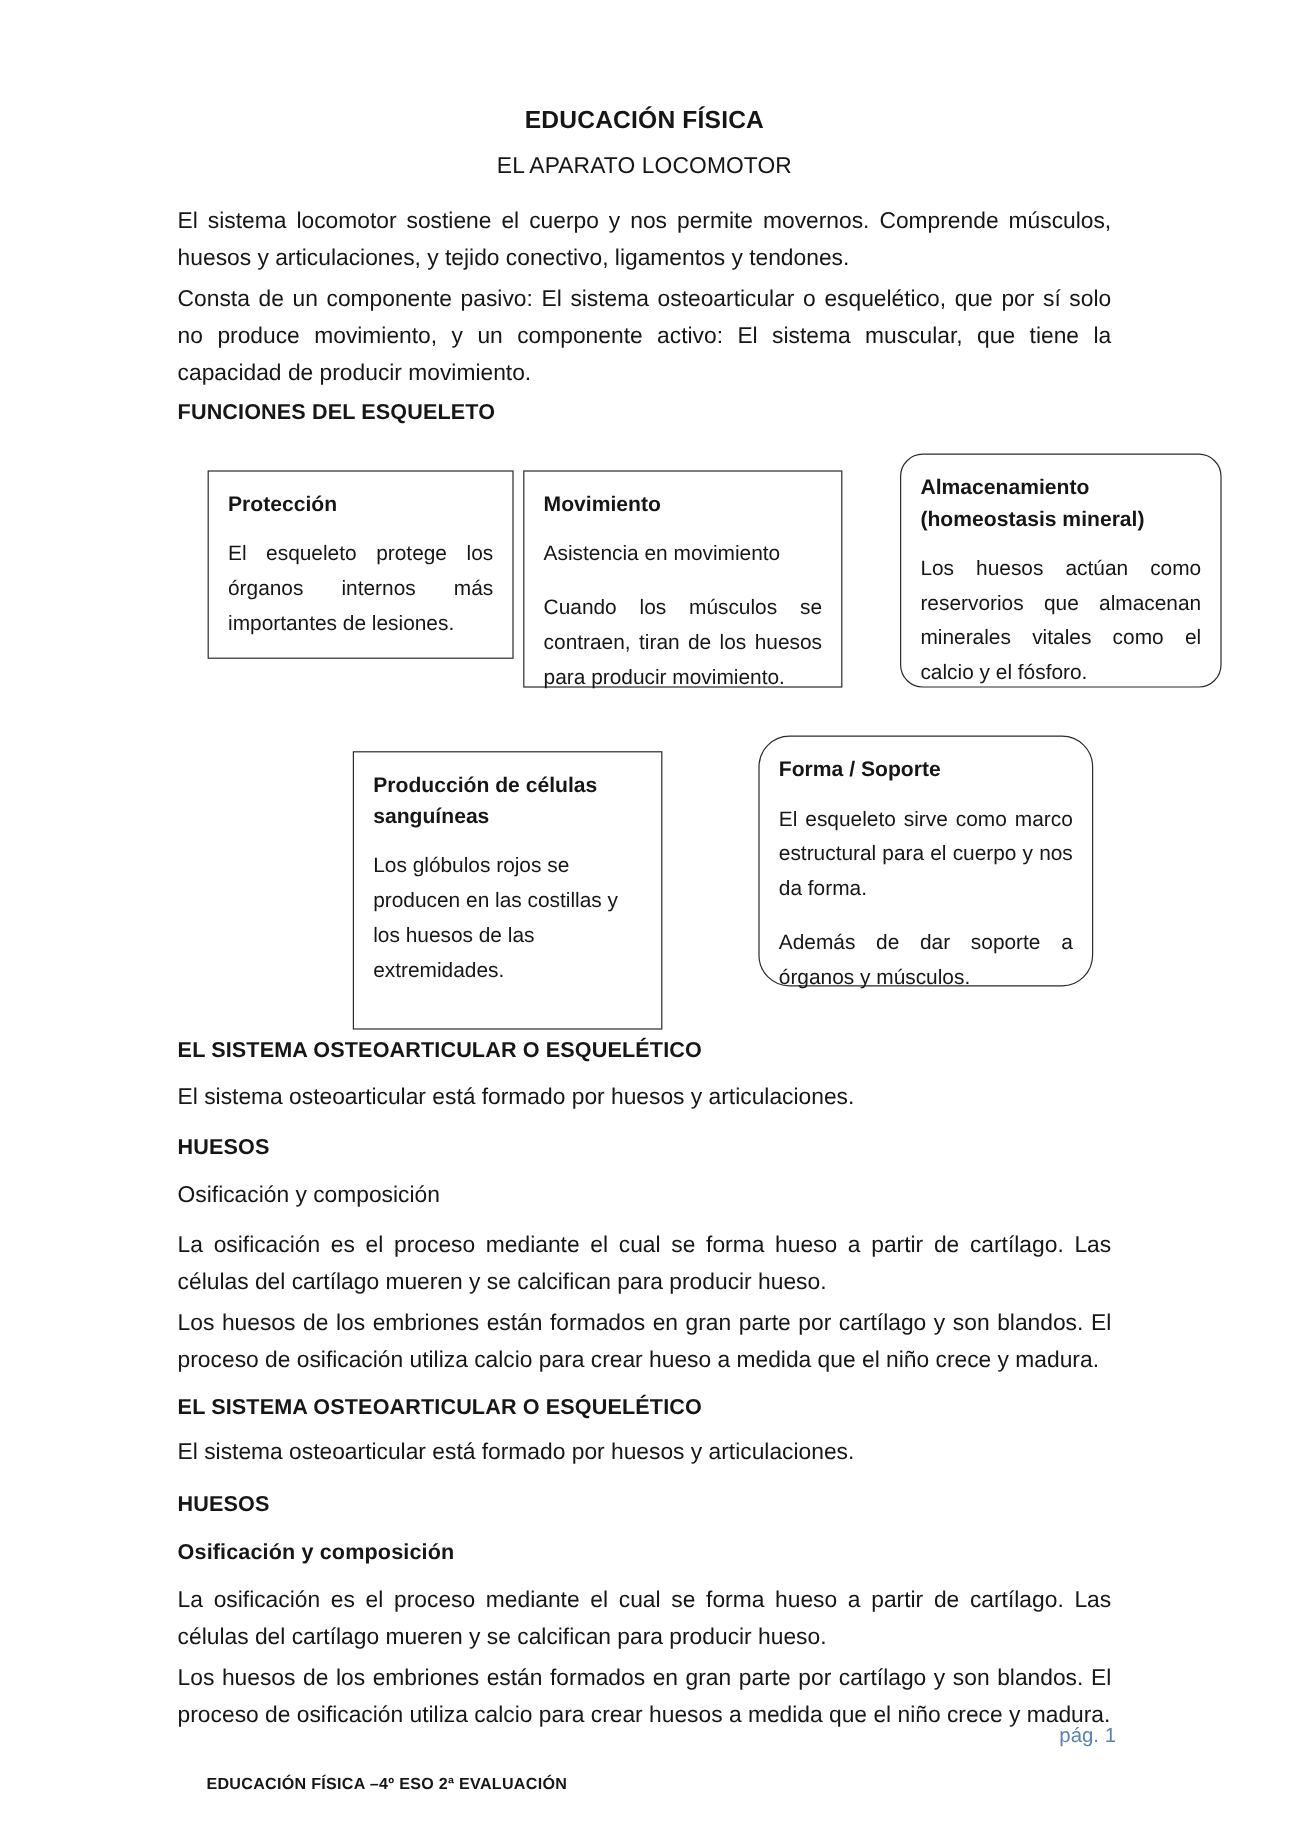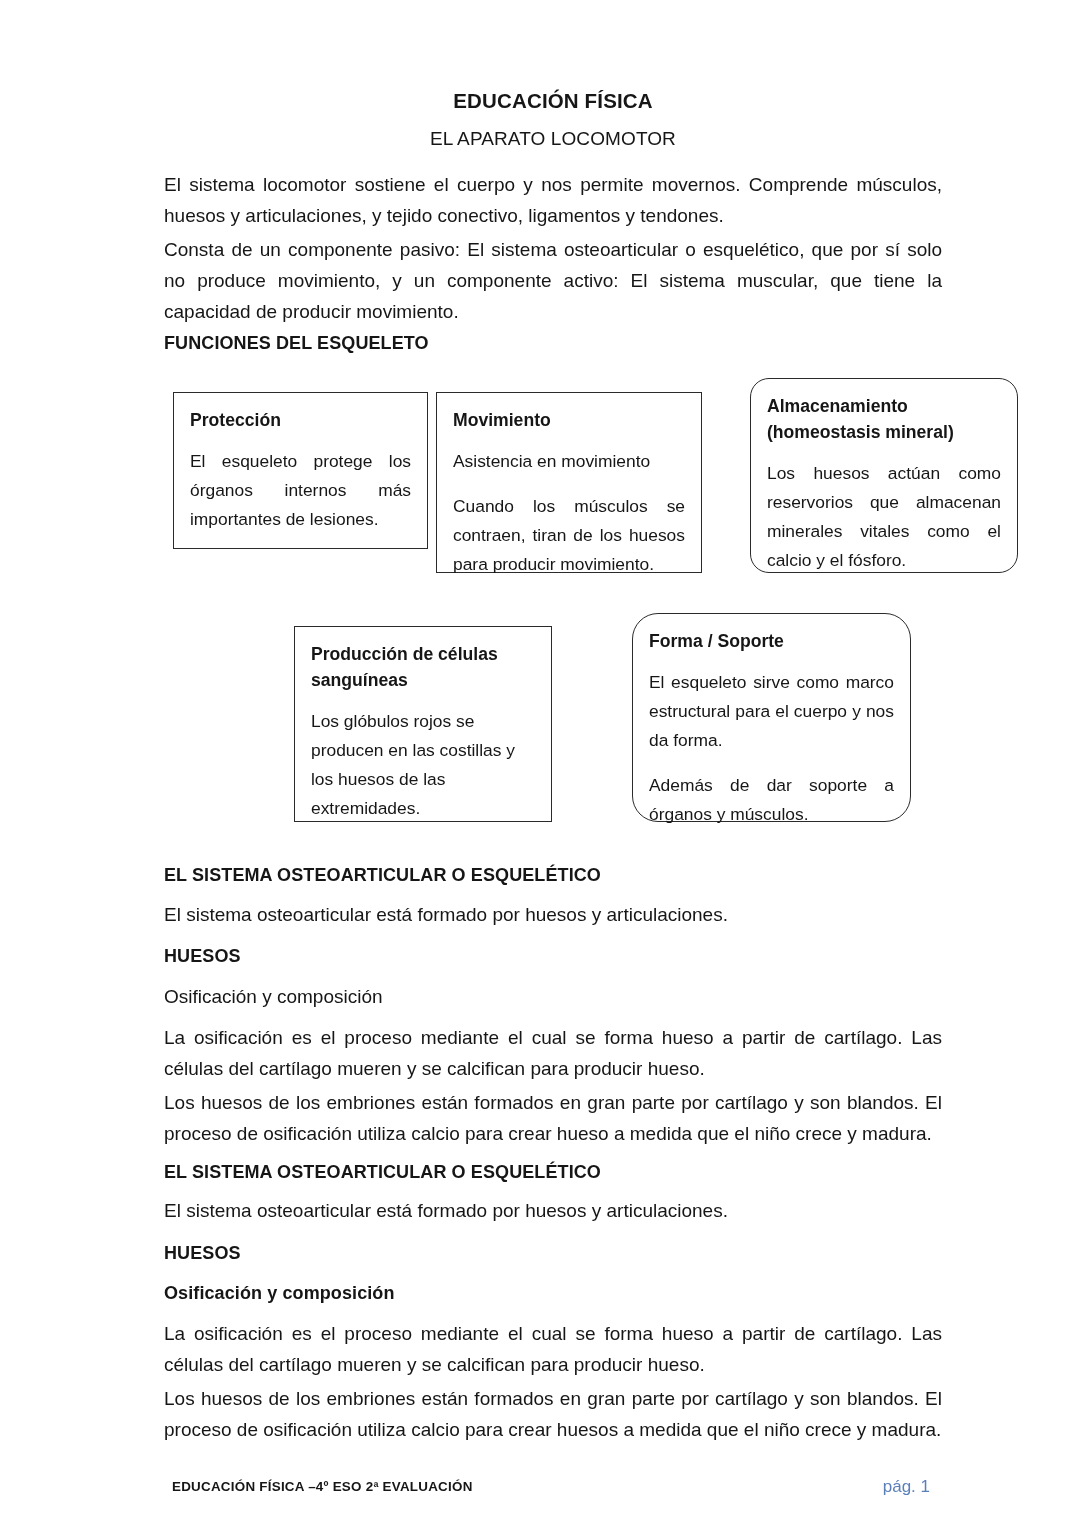--- a/index.html
+++ b/index.html
@@ -14,21 +14,21 @@
     background: #ffffff;
     font-family: "Liberation Sans", "DejaVu Sans", sans-serif;
     color: #161616;
     overflow: hidden;
     box-sizing: border-box;
   }
 
   
   .col {
     position: absolute;
-    left: 164px;
+    left: 148px;
     width: 778px;
   }
 
   .doc-title {
     text-align: center;
     font-weight: bold;
     font-size: 20.5px;
     letter-spacing: 0.15px;
     line-height: 1.25;
   }
@@ -93,21 +93,20 @@
     padding-left: 20px;
   }
   .footer-page {
     position: absolute;
     left: 0;
     top: 1437px;
     width: 930px;
     text-align: right;
     font-size: 17px;
     color: #5b80b8;
-    margin-top: 40px;
   }
 </style>
 </head>
 <body>
 
 <div class="page">
 
   <div class="col doc-title" style="top:88px;">EDUCACIÓN FÍSICA</div>
 
   <div class="col doc-subtitle" style="top:127px;">EL APARATO LOCOMOTOR</div>
@@ -127,21 +126,21 @@
     <div class="box-title">Movimiento</div>
     <div class="box-p left">Asistencia en movimiento</div>
     <div class="box-p">Cuando los músculos se contraen, tiran de los huesos para producir movimiento.</div>
   </div>
 
   <div class="box" style="left:750px; top:378px; width:268px; height:195px;border-radius:19px;">
     <div class="box-title">Almacenamiento (homeostasis mineral)</div>
     <div class="box-p">Los huesos actúan como reservorios que almacenan minerales vitales como el calcio y el fósforo.</div>
   </div>
 
-  <div class="box" style="left:294px; top:626px; width:258px; height:196px;">
+  <div class="box" style="left:294px; top:626px; width:258px; height:232px;">
     <div class="box-title">Producción de células sanguíneas</div>
     <div class="box-p left">Los glóbulos rojos se producen en las costillas y los huesos de las extremidades.</div>
   </div>
 
   <div class="box" style="left:632px; top:613px; width:279px; height:209px;border-radius:26px;">
     <div class="box-title">Forma / Soporte</div>
     <div class="box-p">El esqueleto sirve como marco estructural para el cuerpo y nos da forma.</div>
     <div class="box-p">Además de dar soporte a órganos y músculos.</div>
   </div>
 

